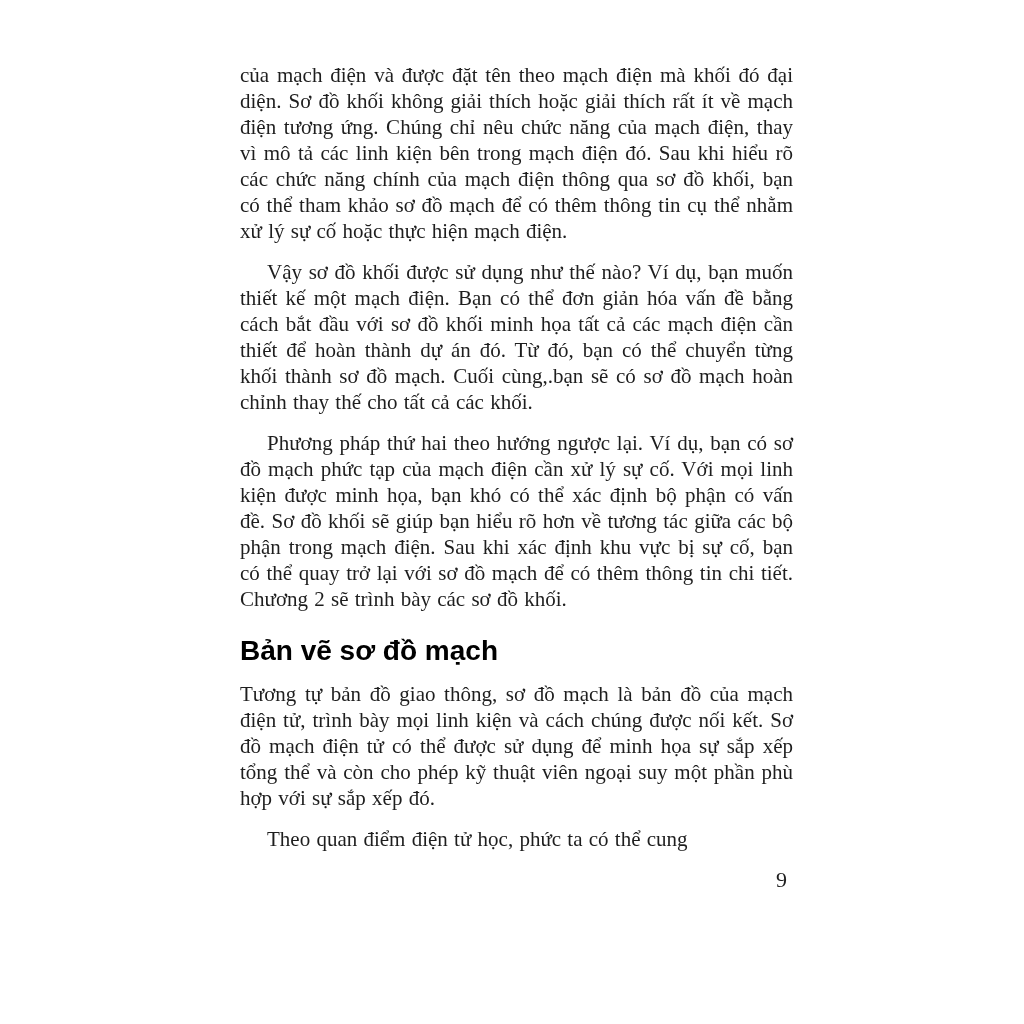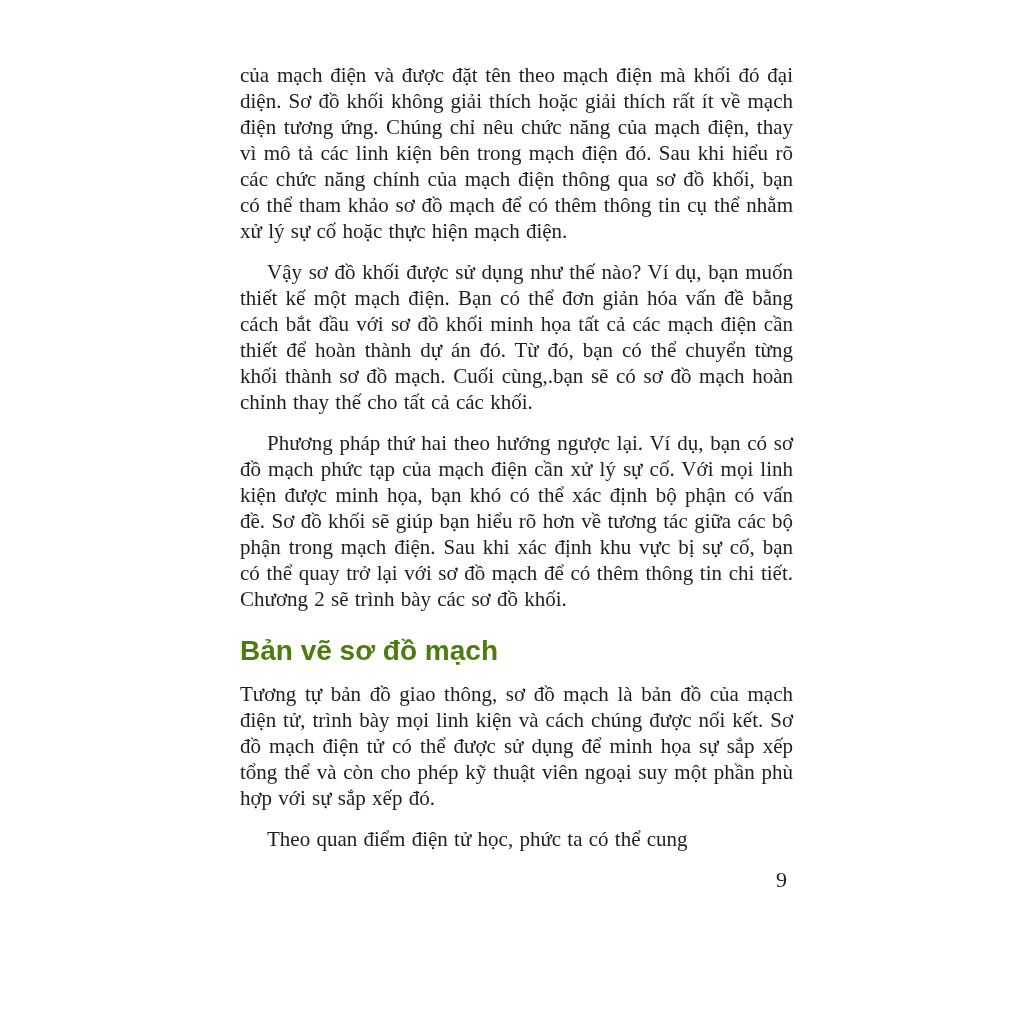--- a/index.html
+++ b/index.html
@@ -30,21 +30,21 @@
     word-spacing: 1px;
   }
   .text-block p.indent {
     text-indent: 27px;
   }
   .section-heading {
     font-family: "Liberation Sans", "DejaVu Sans", sans-serif;
     font-weight: 700;
     font-size: 28px;
     line-height: 34px;
-    color: #4d7c0f;
+    color: #000000;
     text-align: left;
     margin: 22px 0 13px 0;
   }
   .page-number {
     text-align: right;
     font-family: "Liberation Serif", "DejaVu Serif", serif;
     font-size: 22px;
     color: #1e1e1e;
     margin-top: 8px;
     padding-right: 6px;

